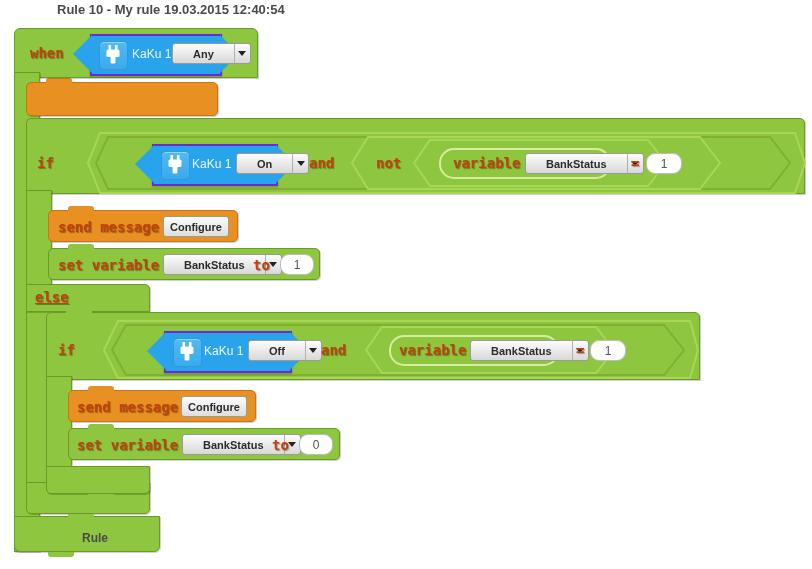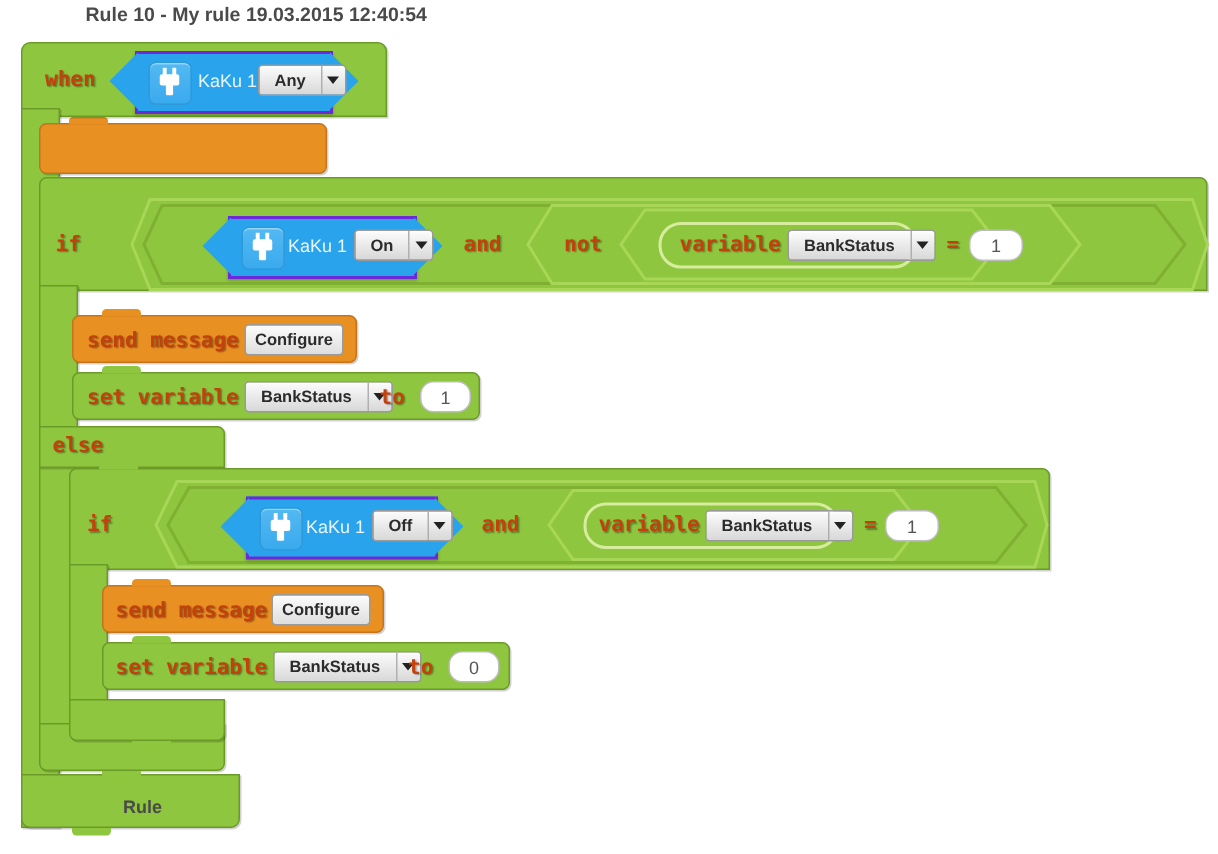--- a/index.html
+++ b/index.html
@@ -46,21 +46,21 @@
     background:linear-gradient(#fcfcfc,#d8d8d8);
     border:1px solid #9a9a9a;
     border-radius:3px;
     box-shadow:0 1px 0 rgba(255,255,255,.7) inset;
     font-family:"Liberation Sans",sans-serif;
     font-size:11px;font-weight:bold;color:#2b2b2b;
     height:19px;
     overflow:hidden;
   }
   .field .txt{
-    padding:0 10px;display:flex;align-items:center;white-space:nowrap;
+    padding:0 20px;display:flex;align-items:center;white-space:nowrap;
   }
   .field .arw{
     width:15px;display:flex;align-items:center;justify-content:center;
     border-left:1px solid #b0b0b0;
   }
   .field .arw::after{
     content:"";display:block;
     border-left:4px solid transparent;border-right:4px solid transparent;
     border-top:5px solid #222;
   }
@@ -210,21 +210,21 @@
 <div class="field" style="left:163px;top:254px;">
   <span class="txt">BankStatus</span>
   <span class="arw"></span>
 </div>
 <span class="label label-bold" style="left:253px;top:257px;">to</span>
 <div class="numfield" style="left:280px;top:254px;width:32px;">
   <span>1</span>
 </div>
 
 <div class="blk green" style="left:26px;top:284px;width:124px;height:28px;border-radius:0 5px 0 0;"></div>
-<span class="label label-bold" style="left:35px;top:289px;">else</span>
+<span class="label label-bold" style="left:35px;top:289px;text-decoration:underline;">else</span>
 
 <div class="blk green" style="left:46px;top:312px;width:654px;height:68px;border-radius:5px 5px 0 0;"></div>
 <div class="blk" style="left:66px;top:308px;width:26px;height:5px;background:#8ec63f;border-radius:3px 3px 0 0;"></div>
 <div class="blk green" style="left:46px;top:376px;width:26px;height:102px;"></div>
 <div class="blk green" style="left:46px;top:466px;width:104px;height:28px;border-radius:0 0 5px 5px;"></div>
 
 <span class="label label-bold" style="left:58px;top:342px;">if</span>
 
 <svg class="deco" width="812" height="569">
   <polygon points="118,321 690,321 698,350 690,378 118,378 104,350" fill="none" stroke="#a8d657" stroke-width="2"></polygon>

